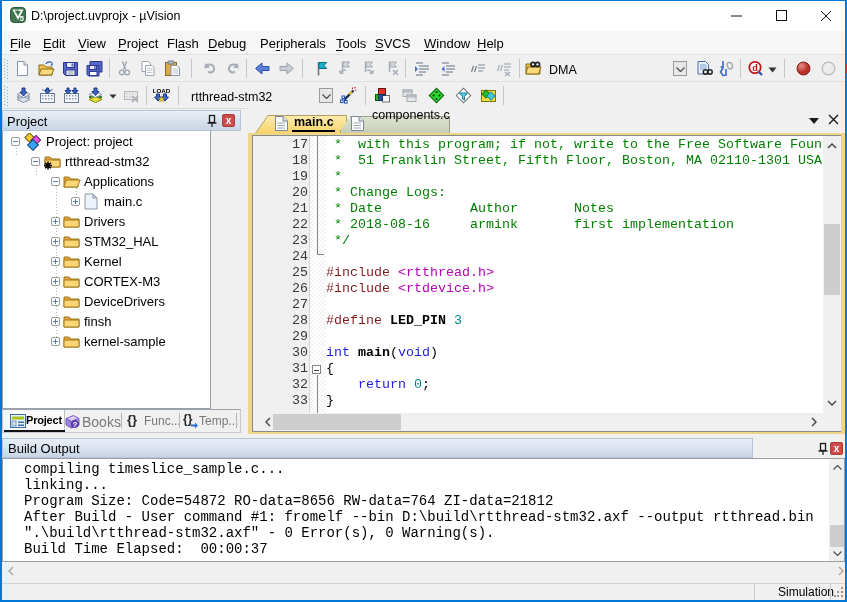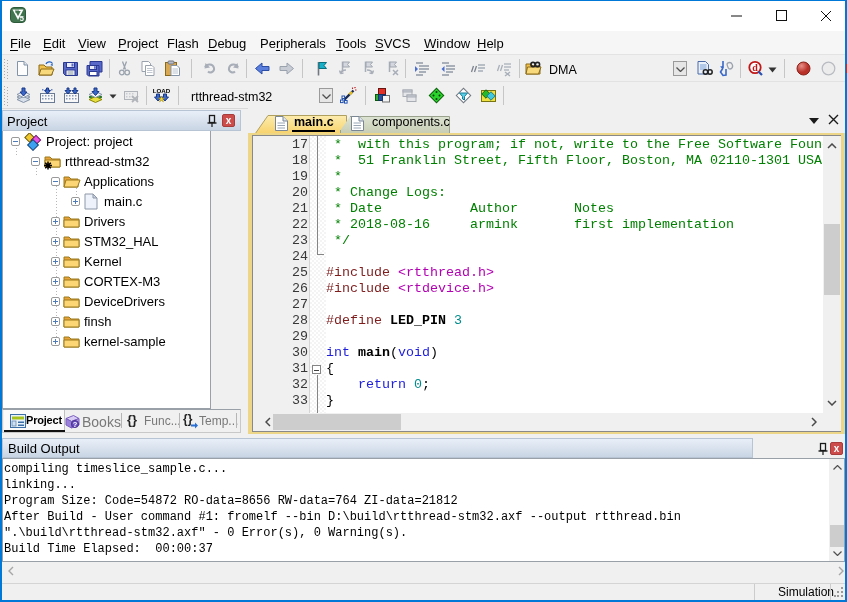--- a/index.html
+++ b/index.html
@@ -56,37 +56,38 @@
 .num { color:#008b8b; }
 .bold { font-weight:bold; }
 
 .sb { position:absolute; background:#f0f0f0; }
 .sbthumb { position:absolute; background:#cdcdcd; }
 .sbarr { position:absolute; }
 
 #bohdr { position:absolute; left:0px; top:437px; width:751px; height:20px;
   background:linear-gradient(to bottom,#e9eff8,#c9d5e4); border:1px solid #b7c4d4; }
 #bobody { position:absolute; left:0px; top:457px; width:843px; height:104px; background:#fff; border:1px solid #9aa0a8; overflow:hidden; }
-#bobody pre { font-family:"Liberation Mono", monospace; font-size:12px; line-height:16px; padding:2px 0 0 1px; }
+#bobody pre { font-family:"Liberation Mono", monospace; font-size:14px; line-height:16px; padding:2px 0 0 1px;margin-left:20px; }
 
 #status { position:absolute; left:0; top:582px; width:843px; height:16px; background:#f0f0f0; border-top:1px solid #d4d4d4; }
 .redx { position:absolute; width:13px; height:13px; background:#cc4c4c; border:1px solid #a83c3c; border-radius:2px; color:#fff; font-weight:bold; font-size:10px; text-align:center; line-height:11px; }
 </style>
 </head>
 <body>
 <div id="win">
 
 <div id="titlebar">
   <svg id="title-ico" viewBox="0 0 16 16">
         <rect x="0.5" y="0.5" width="15" height="15" rx="3.5" fill="#41754f" stroke="#2d5a3a"></rect>
         <path d="M2.5 2.5 L13.5 2.5 L8 13 Z" fill="#fff"></path>
         <path d="M5.3 4 L10.7 4 L8 9.2 Z" fill="#41754f"></path>
         <path d="M6 2.5 L6 6 M8 2.5 L8 5.2" stroke="#41754f" stroke-width="1"></path>
         <text x="11.8" y="14" font-size="7.5" fill="#fff" font-weight="bold" text-anchor="middle" font-family="Liberation Sans">5</text>
       </svg>
+  <span id="title-txt">D:\project.uvprojx - µVision</span>
   <svg class="wbtn" style="left:712px" viewBox="0 0 45 30">
         <line x1="17" y1="15" x2="28" y2="15" stroke="#111" stroke-width="1"></line>
       </svg>
   <svg class="wbtn" style="left:757px" viewBox="0 0 45 30">
         <rect x="17.5" y="9.5" width="10" height="10" fill="none" stroke="#111" stroke-width="1"></rect>
       </svg>
   <svg class="wbtn" style="left:802px" viewBox="0 0 45 30">
         <path d="M17 10 L27 20 M27 10 L17 20" stroke="#111" stroke-width="1"></path>
       </svg>
 </div>
@@ -670,21 +671,21 @@
   </svg>
   <svg style="position:absolute;left:103px;bottom:3px" width="13" height="15" viewBox="0 0 13 15">
         <path d="M0.5 0.5 L8 0.5 L12.5 5 L12.5 14.5 L0.5 14.5 Z" fill="#fff" stroke="#7a8694"></path>
         <path d="M8 0.5 L8 5 L12.5 5" fill="#dde4ee" stroke="#7a8694"></path>
         <g stroke="#9aa6b4" stroke-width="1">
           <line x1="2.5" y1="7" x2="10" y2="7"></line>
           <line x1="2.5" y1="9.5" x2="10" y2="9.5"></line>
           <line x1="2.5" y1="12" x2="10" y2="12"></line>
         </g>
       </svg>
-  <span style="position:absolute;left:124px;bottom:5px;font-size:12.5px">components.c</span>
+  <span style="position:absolute;left:124px;bottom:12px;font-size:12.5px">components.c</span>
 
   <svg style="position:absolute;left:560px;top:9px" width="12" height="8" viewBox="0 0 12 8">
         <path d="M1 1 L11 1 L6 7 Z" fill="#1a1a1a"></path>
       </svg>
   <svg style="position:absolute;left:580px;top:6px" width="11" height="11" viewBox="0 0 11 11">
         <path d="M1 1 L10 10 M10 1 L1 10" stroke="#1a1a1a" stroke-width="1.4"></path>
       </svg>
 </div>
 
 <div id="editor">

